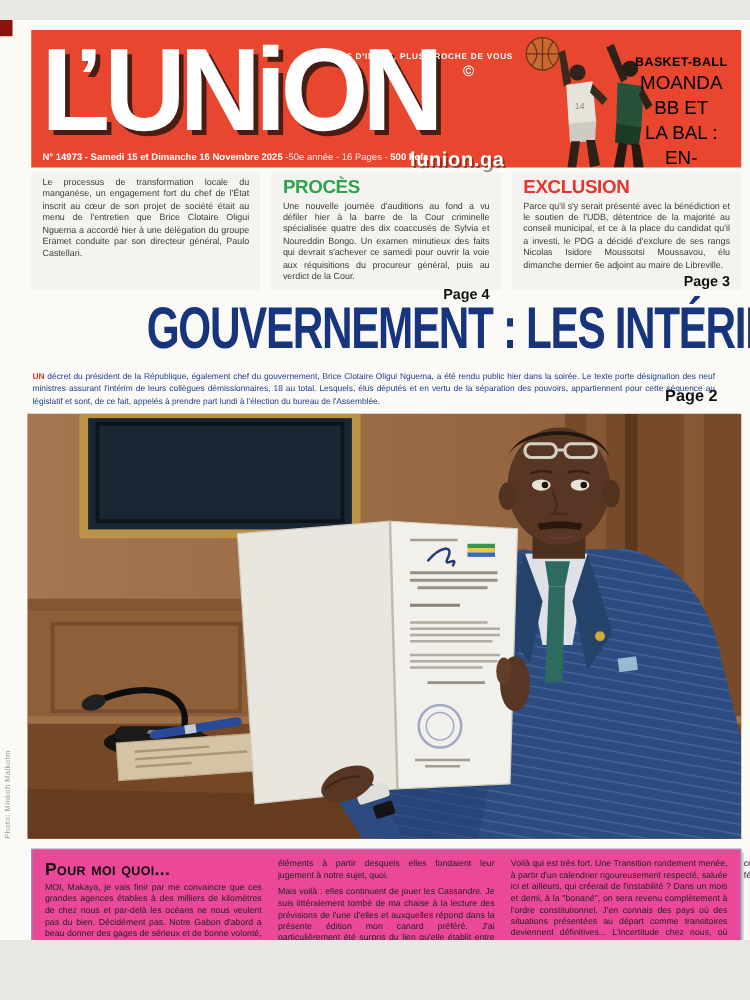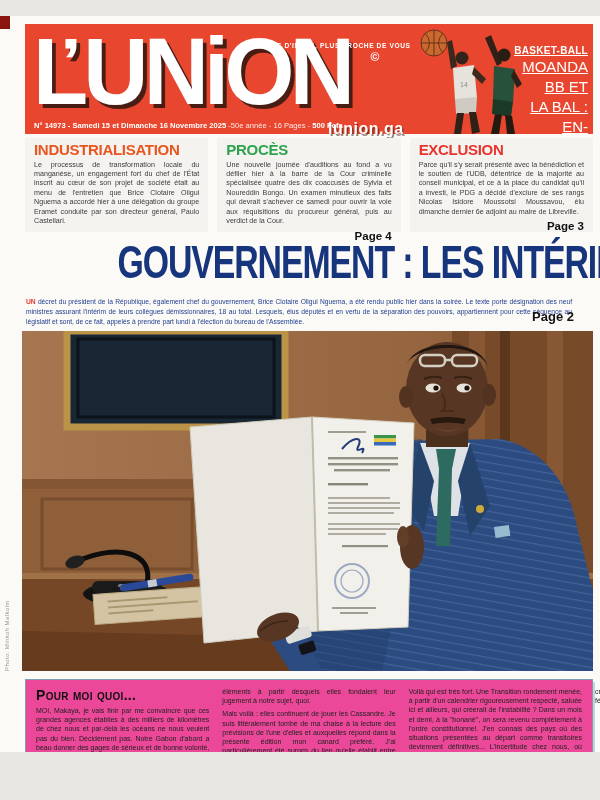--- a/index.html
+++ b/index.html
@@ -11,21 +11,21 @@
   .masthead{position:absolute;left:25px;top:8px;width:568px;height:110px;background:#e8462e;}
   .logo-wrap{position:absolute;left:8px;top:0px;white-space:nowrap;}
   .logo{display:inline-block;font-weight:bold;font-size:94px;line-height:1.02;letter-spacing:-5px;color:#ffffff;transform:scaleX(0.96);transform-origin:left top;text-shadow:4px 4px 0 rgba(45,22,15,0.85);}
   .logo-c{position:absolute;top:26px;right:-16px;font-size:12px;font-weight:bold;color:#fff;}
   .tagline{position:absolute;left:237px;top:18px;font-size:6.6px;font-weight:bold;color:#fff;letter-spacing:0.6px;}
   .site{position:absolute;left:303px;top:96px;font-size:16px;font-weight:bold;color:#fff;text-shadow:1.5px 1.5px 0 rgba(60,25,15,0.5);letter-spacing:0.5px;}
   .issue-line{position:absolute;left:9px;bottom:4px;font-size:7.6px;color:#fff;white-space:nowrap;}
   .issue-line .b{font-weight:bold;}
   .issue-line .m{color:rgba(255,255,255,0.88);}
   .bb-photo{position:absolute;left:392px;top:0;width:105px;height:110px;}
-  .bb-text{position:absolute;right:5px;top:21px;width:86px;text-align:right;color:#ffffff;text-decoration:underline;}
+  .bb-text{position:absolute;right:5px;top:21px;width:86px;text-align:center;color:#000000;}
   .bb-kicker{font-size:10px;font-weight:bold;letter-spacing:0.3px;}
   .bb-line{font-size:15px;line-height:1.3;margin-top:1px;}
   .bb-page{font-size:9.6px;font-weight:bold;margin-top:3px;}
 
   
   .teasers{position:absolute;left:25px;top:122px;width:568px;display:flex;gap:9px;}
   .teaser{flex:1;background:#f4f3f0;padding:4px 9px 6px;height:84px;}
   .teaser h2{margin:0 0 2px;font-size:15px;letter-spacing:-0.3px;line-height:1.1;}
   .teaser p{margin:0;font-size:7.15px;line-height:1.32;color:#3b3b3b;text-align:justify;}
   .teaser .pg{display:block;text-align:right;font-size:11.5px;font-weight:bold;color:#111;margin-top:3px;}
@@ -97,21 +97,20 @@
       <div class="bb-kicker">BASKET-BALL</div>
       <div class="bb-line">MOANDA BB ET</div>
       <div class="bb-line">LA BAL : EN-</div>
       <div class="bb-line">CORE RATÉ !</div>
       <div class="bb-page">Page 8</div>
     </div>
   </div>
 
   <div class="teasers">
     <div class="teaser">
-      <h2 style="color: rgb(232, 85, 30);">INDUSTRIALISATION</h2>
       <p>Le processus de transformation locale du manganèse, un engagement fort du chef de l'État inscrit au cœur de son projet de société était au menu de l'entretien que Brice Clotaire Oligui Nguema a accordé hier à une délégation du groupe Eramet conduite par son directeur général, Paulo Castellari.</p>
     </div>
     <div class="teaser">
       <h2 style="color: rgb(46, 163, 78);">PROCÈS</h2>
       <p>Une nouvelle journée d'auditions au fond a vu défiler hier à la barre de la Cour criminelle spécialisée quatre des dix coaccusés de Sylvia et Noureddin Bongo. Un examen minutieux des faits qui devrait s'achever ce samedi pour ouvrir la voie aux réquisitions du procureur général, puis au verdict de la Cour.</p>
       <span class="pg">Page 4</span>
     </div>
     <div class="teaser">
       <h2 style="color: rgb(232, 52, 44);">EXCLUSION</h2>
       <p>Parce qu'il s'y serait présenté avec la bénédiction et le soutien de l'UDB, détentrice de la majorité au conseil municipal, et ce à la place du candidat qu'il a investi, le PDG a décidé d'exclure de ses rangs Nicolas Isidore Moussotsi Moussavou, élu dimanche dernier 6e adjoint au maire de Libreville.</p>

